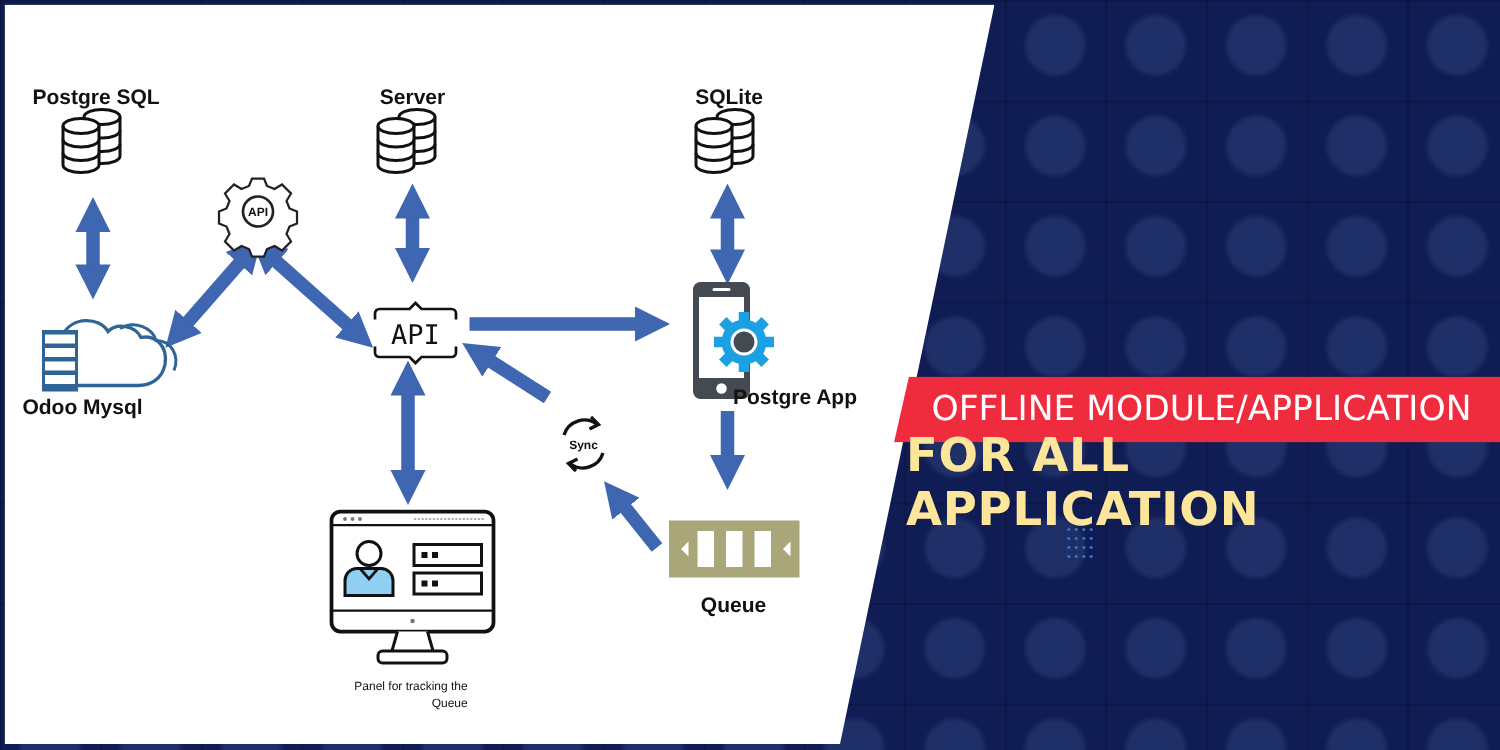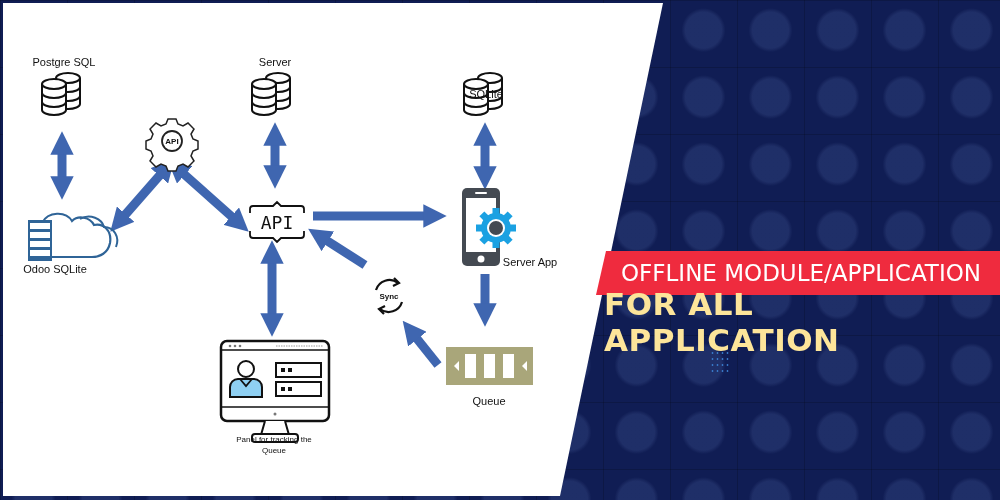--- a/index.html
+++ b/index.html
@@ -14,21 +14,21 @@
       radial-gradient(circle at 50% 45%, rgba(60,80,140,0.35) 0 18px, transparent 22px);
     background-size: 67px 67px, 67px 67px, 67px 67px;
     background-position: 0 0, 0 0, 0 0;
   }
   .white-panel { position: absolute; left: 3px; top: 3px; width: 660px; height: 493px;
     background: #ffffff;
     clip-path: polygon(0 0, 660px 0, 557px 493px, 0 493px);
   }
   svg.diagram { position: absolute; left: 0; top: 0; }
   .lbl { position: absolute; font-family: "Liberation Sans", sans-serif; color: #111;
-    font-weight: normal; font-size: 11px; white-space: nowrap; transform: translateX(-50%); }
+    font-weight: bold; font-size: 14px; white-space: nowrap; transform: translateX(-50%); }
   .lbl.normal { font-weight: normal; text-align: center; line-height: 11px; }
   .banner-red { position: absolute; left: 596px; top: 251px; width: 404px; height: 44px;
     background: #ef2b3e;
     clip-path: polygon(10px 0, 404px 0, 404px 44px, 0 44px);
   }
   .banner-red-text { position: absolute; left: 596px; top: 251px; width: 404px; height: 43px;
     display: flex; align-items: center; justify-content: center;
     color: #ffffff; font-size: 23px; font-family: "DejaVu Sans", sans-serif; letter-spacing: 0px; padding-left: 6px; }
   .banner-yellow-text { position: absolute; left: 596px; top: 298px; width: 404px; height: 48px;
     display: flex; align-items: center; justify-content: center;
@@ -156,25 +156,25 @@
     <rect x="55" y="41" width="45" height="14" fill="#fff" stroke="#111" stroke-width="2"></rect>
     <rect x="60" y="46" width="4" height="4" fill="#111"></rect>
       <rect x="67" y="46" width="4" height="4" fill="#111"></rect>
     <path d="M44,80 l-4,14 h28 l-4,-14" fill="#fff" stroke="#111" stroke-width="2"></path>
     <rect x="31" y="93" width="46" height="8" rx="3" fill="#fff" stroke="#111" stroke-width="2"></rect>
   </g>
 </svg>
 
 <div class="lbl" style="left:64px; top:56px;">Postgre SQL</div>
 <div class="lbl" style="left:275px; top:56px;">Server</div>
-<div class="lbl" style="left:486px; top:56px;margin-top:32px;">SQLite</div>
-<div class="lbl" style="left:55px; top:263px;">Odoo SQLite</div>
-<div class="lbl" style="left:530px; top:256px;">Server App</div>
+<div class="lbl" style="left:486px; top:56px;">SQLite</div>
+<div class="lbl" style="left:55px; top:263px;">Odoo Mysql</div>
+<div class="lbl" style="left:530px; top:256px;">Postgre App</div>
 <div class="lbl" style="left:489px; top:395px;">Queue</div>
-<div class="lbl normal" style="left:274px; top:434px; font-size:8px;">
+<div class="lbl normal" style="left:274px; top:452px; font-size:8px;text-align:right;">
   <div>Panel for tracking the</div>
   <div>Queue</div>
 </div>
 
 <div class="banner-red"></div>
 <div class="banner-red-text">OFFLINE MODULE/APPLICATION</div>
 <div class="banner-yellow-text">FOR ALL APPLICATION</div>
 <div class="dots"></div>
 
 </body></html>

